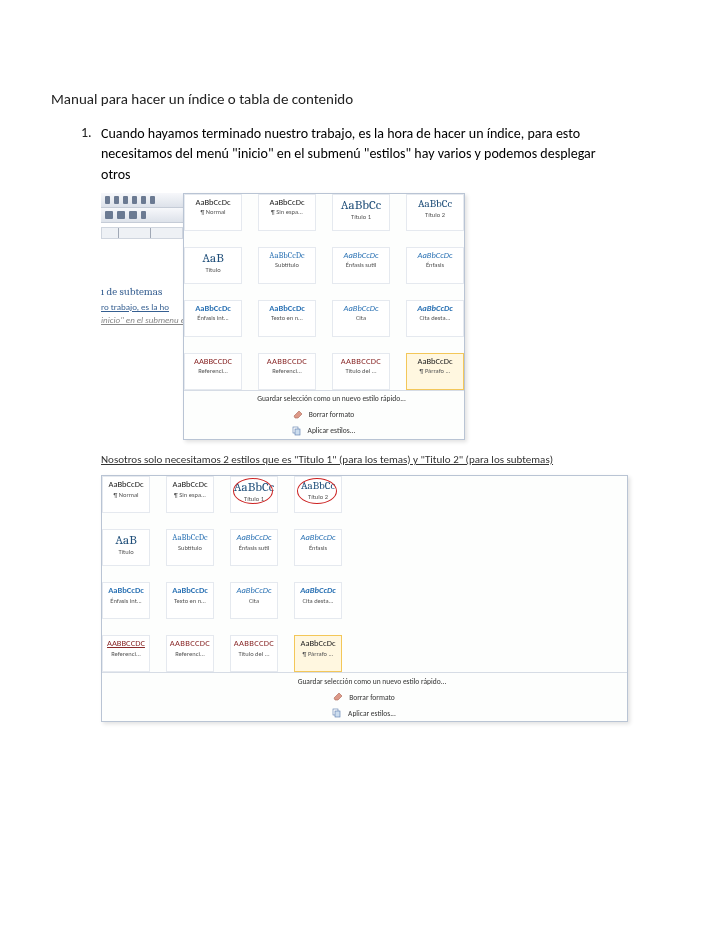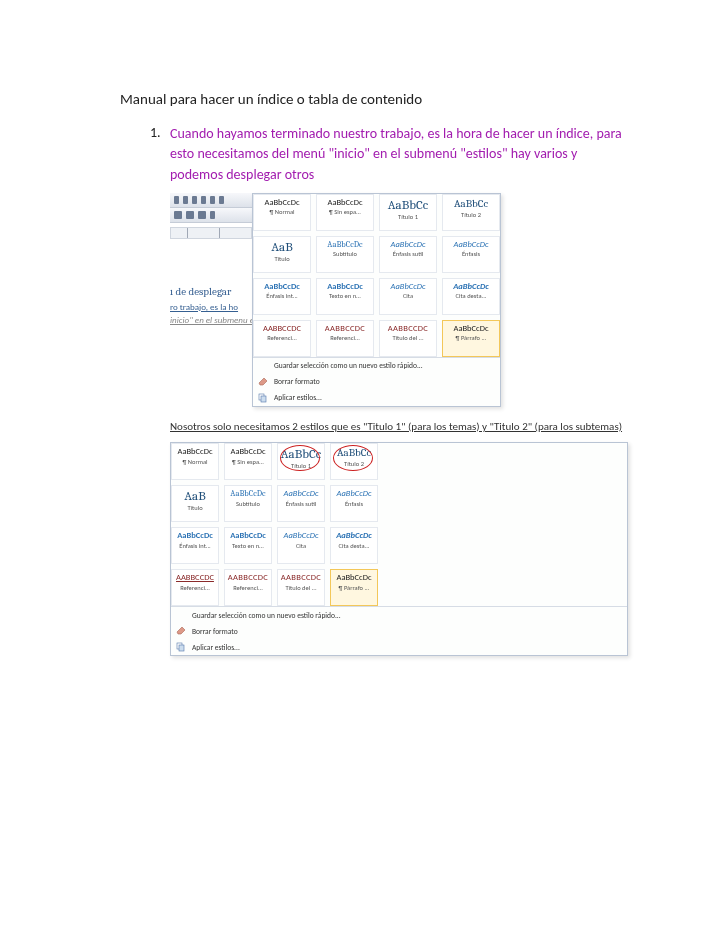--- a/index.html
+++ b/index.html
@@ -4,21 +4,21 @@
 <style>
   body {
     margin: 0;
     padding: 0;
     font-family: Calibri, "Segoe UI", Arial, sans-serif;
     background: #fff;
     color: #222;
     width: 728px;
   }
   .page {
-    padding: 90px 100px 40px 120px;
+    padding: 90px 100px 40px 51px;
   }
   .title {
     font-size: 15px;
     color: #222;
     margin-bottom: 16px;
   }
   .list {
     padding-left: 30px;
   }
   .list-item {
@@ -29,21 +29,21 @@
     width: 20px;
     flex: 0 0 auto;
     font-size: 14px;
   }
   .li-body {
     flex: 1 1 auto;
   }
   .li-text {
     font-size: 14px;
     line-height: 1.45;
-    color: #a21caf;
+    color: #000000;
   }
   .note {
     font-size: 11px;
     line-height: 1.4;
     color: #333;
     margin: 12px 0 6px 0;
     text-decoration: underline;
   }
 
   
@@ -90,21 +90,21 @@
   .ruler::before { left: 20%; }
   .ruler::after { left: 60%; }
 
   .panel {
     background: #fdfefd;
     border: 1px solid #b9c4d4;
     box-shadow: 2px 2px 4px rgba(0,0,0,0.12);
   }
   .style-grid {
     display: grid;
-    gap: 5px;
+    gap: 16px;
   }
   .wide .style-grid { grid-template-columns: repeat(4, 58px); }
   .narrow .style-grid { grid-template-columns: repeat(4, 48px); }
   .cell {
     border: 1px solid #e5e9ef;
     padding: 3px 2px 2px 2px;
     text-align: center;
     height: 30px;
     position: relative;
     background: #fff;
@@ -149,20 +149,21 @@
   .menu-list {
     border-top: 1px solid #d6dce5;
   }
   .menu-row {
     display: flex;
     align-items: center;
     font-size: 7.5px;
     color: #333;
     padding: 2px 6px 2px 4px;
     gap: 5px;
+    justify-content: center;
   }
   .menu-row .ic {
     width: 12px; height: 12px;
     display: flex; align-items: center; justify-content: center;
   }
   .menu-row .ic svg { width: 10px; height: 10px; }
   .u { text-decoration: underline; }
 
   .doc-under {
     margin-top: 6px;
@@ -210,21 +211,21 @@
             <div class="tb-row">
               <span class="tb-glyph"></span>
                 <span class="tb-glyph"></span>
                 <span class="tb-glyph"></span>
                 <span class="tb-glyph sm"></span>
             </div>
             <div class="ruler"></div>
 
             <div class="doc-under">
               <div style="height:40px"></div>
-              <div class="doc-heading">ı de desplegar</div>
+              <div class="doc-heading">ı de subtemas</div>
               <div class="doc-text">ro trabajo, es la ho</div>
               <div class="doc-text grey">inicio" en el submenu  estılos  nay varıos</div>
             </div>
           </div>
 
           <div class="panel wide">
             <div class="style-grid" id="grid1">
                 <div class="cell">
                   <div class="samp ">AaBbCcDc</div>
                   <div class="lbl">¶ Normal</div>

